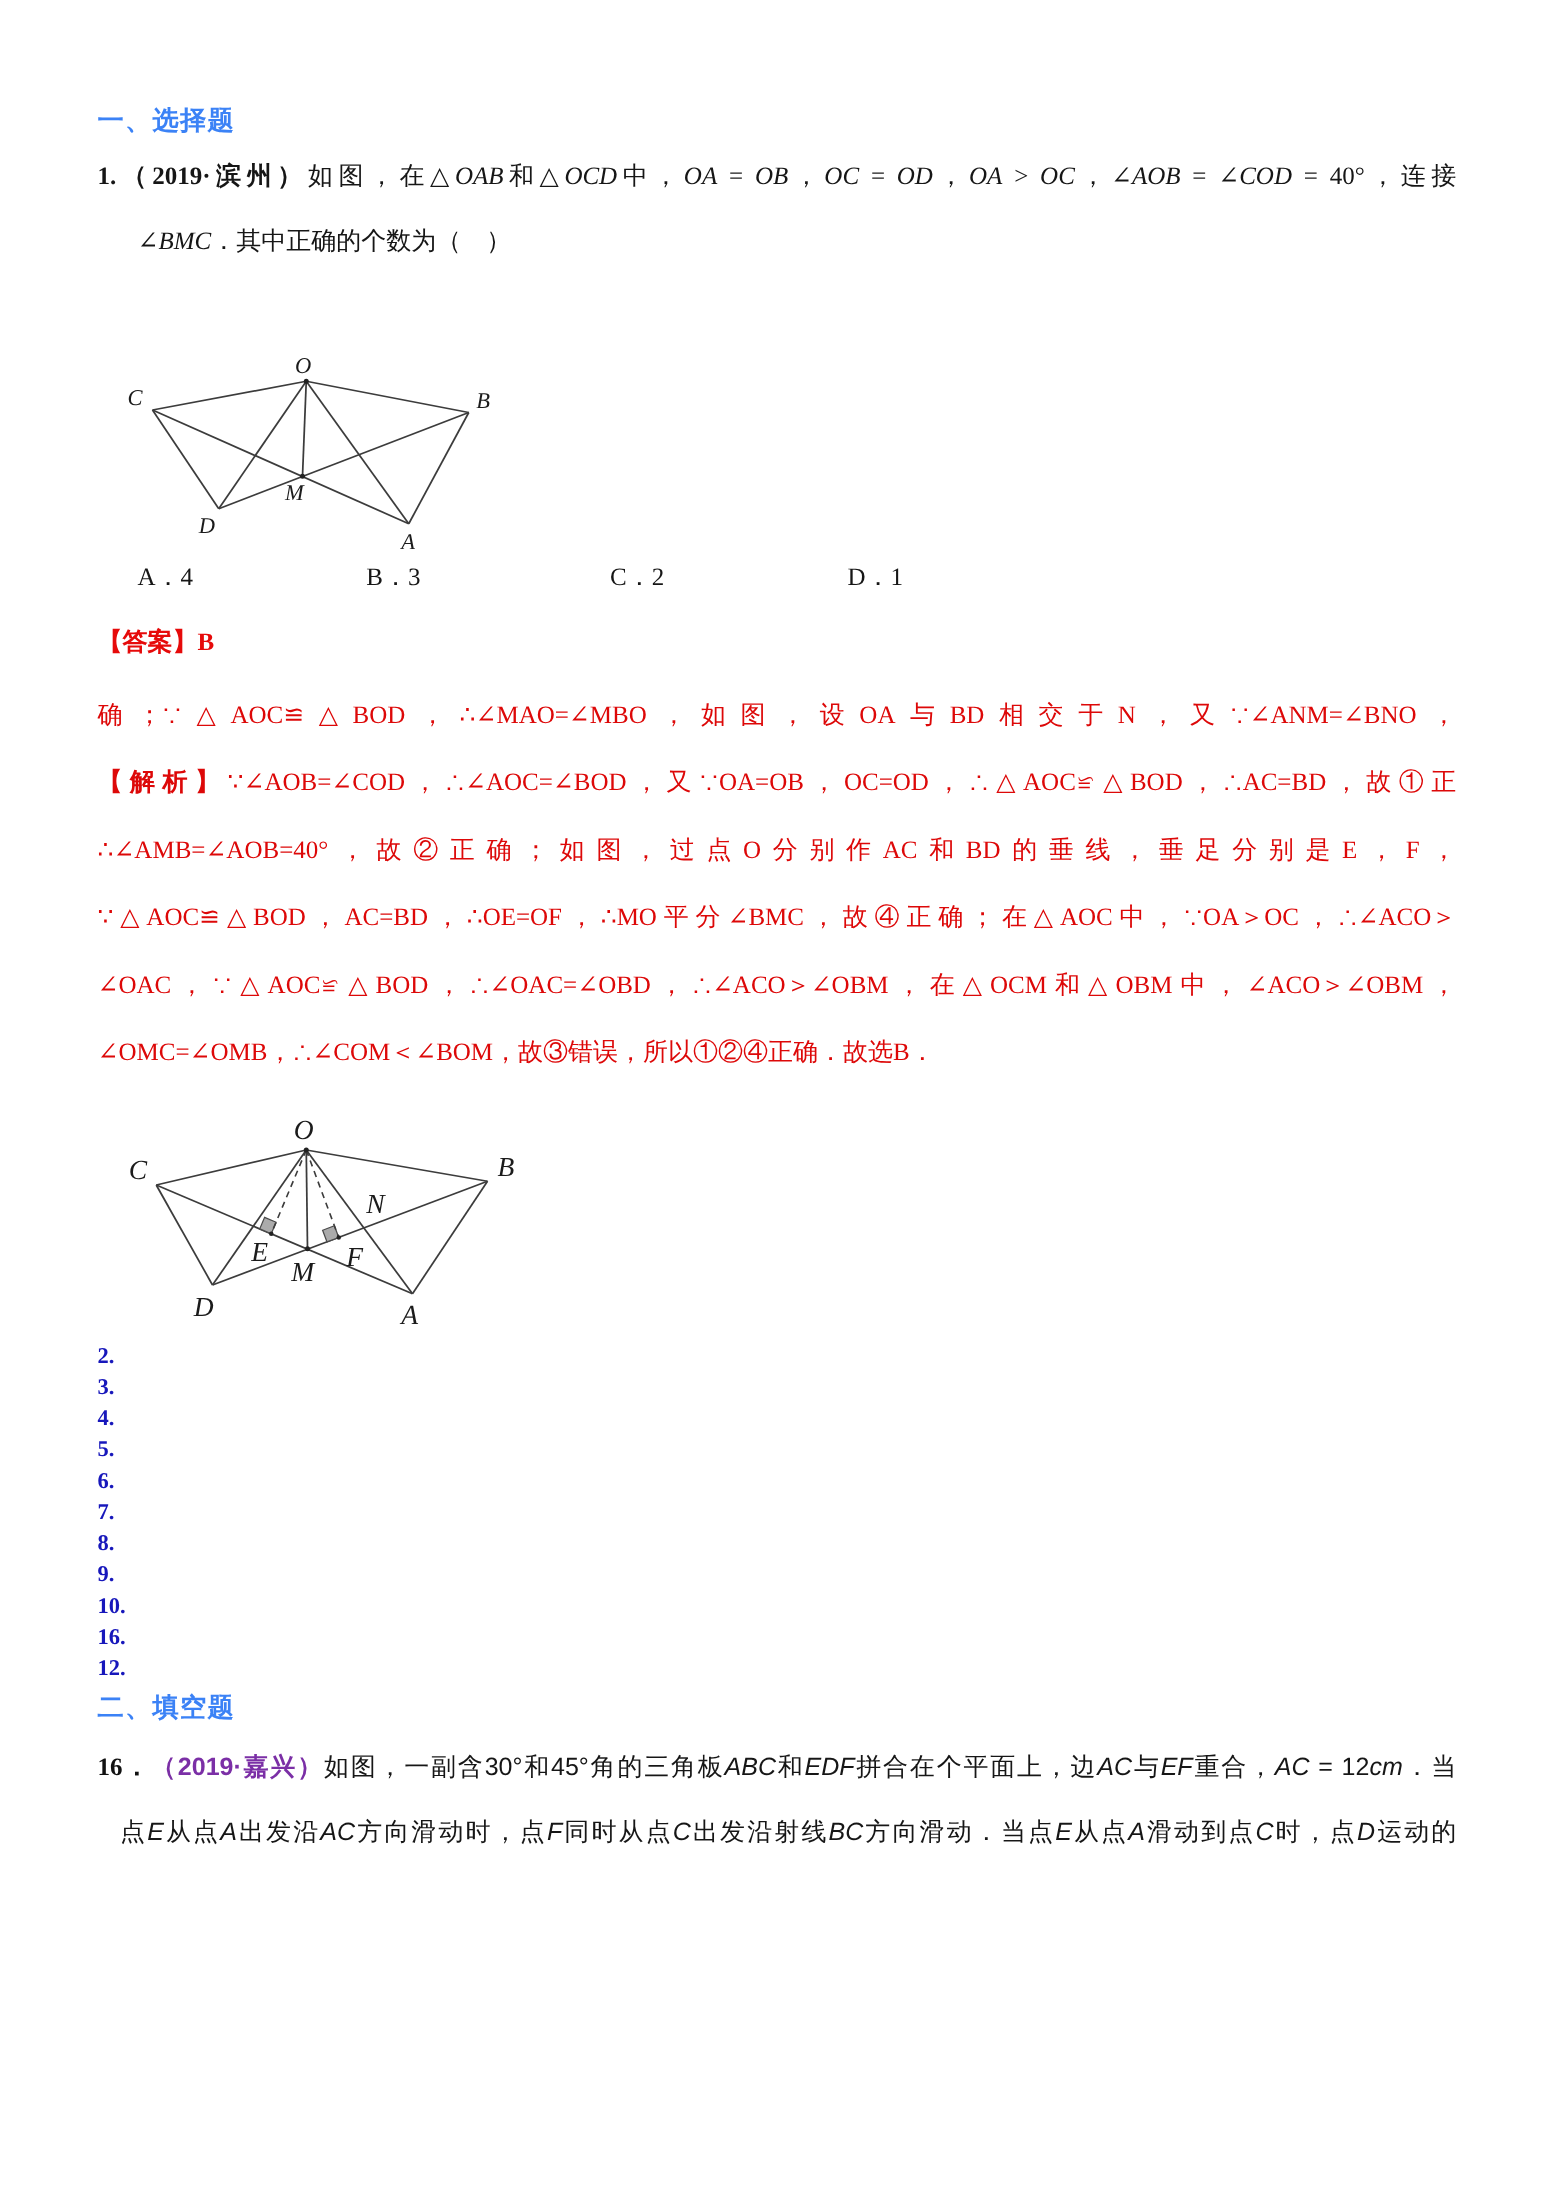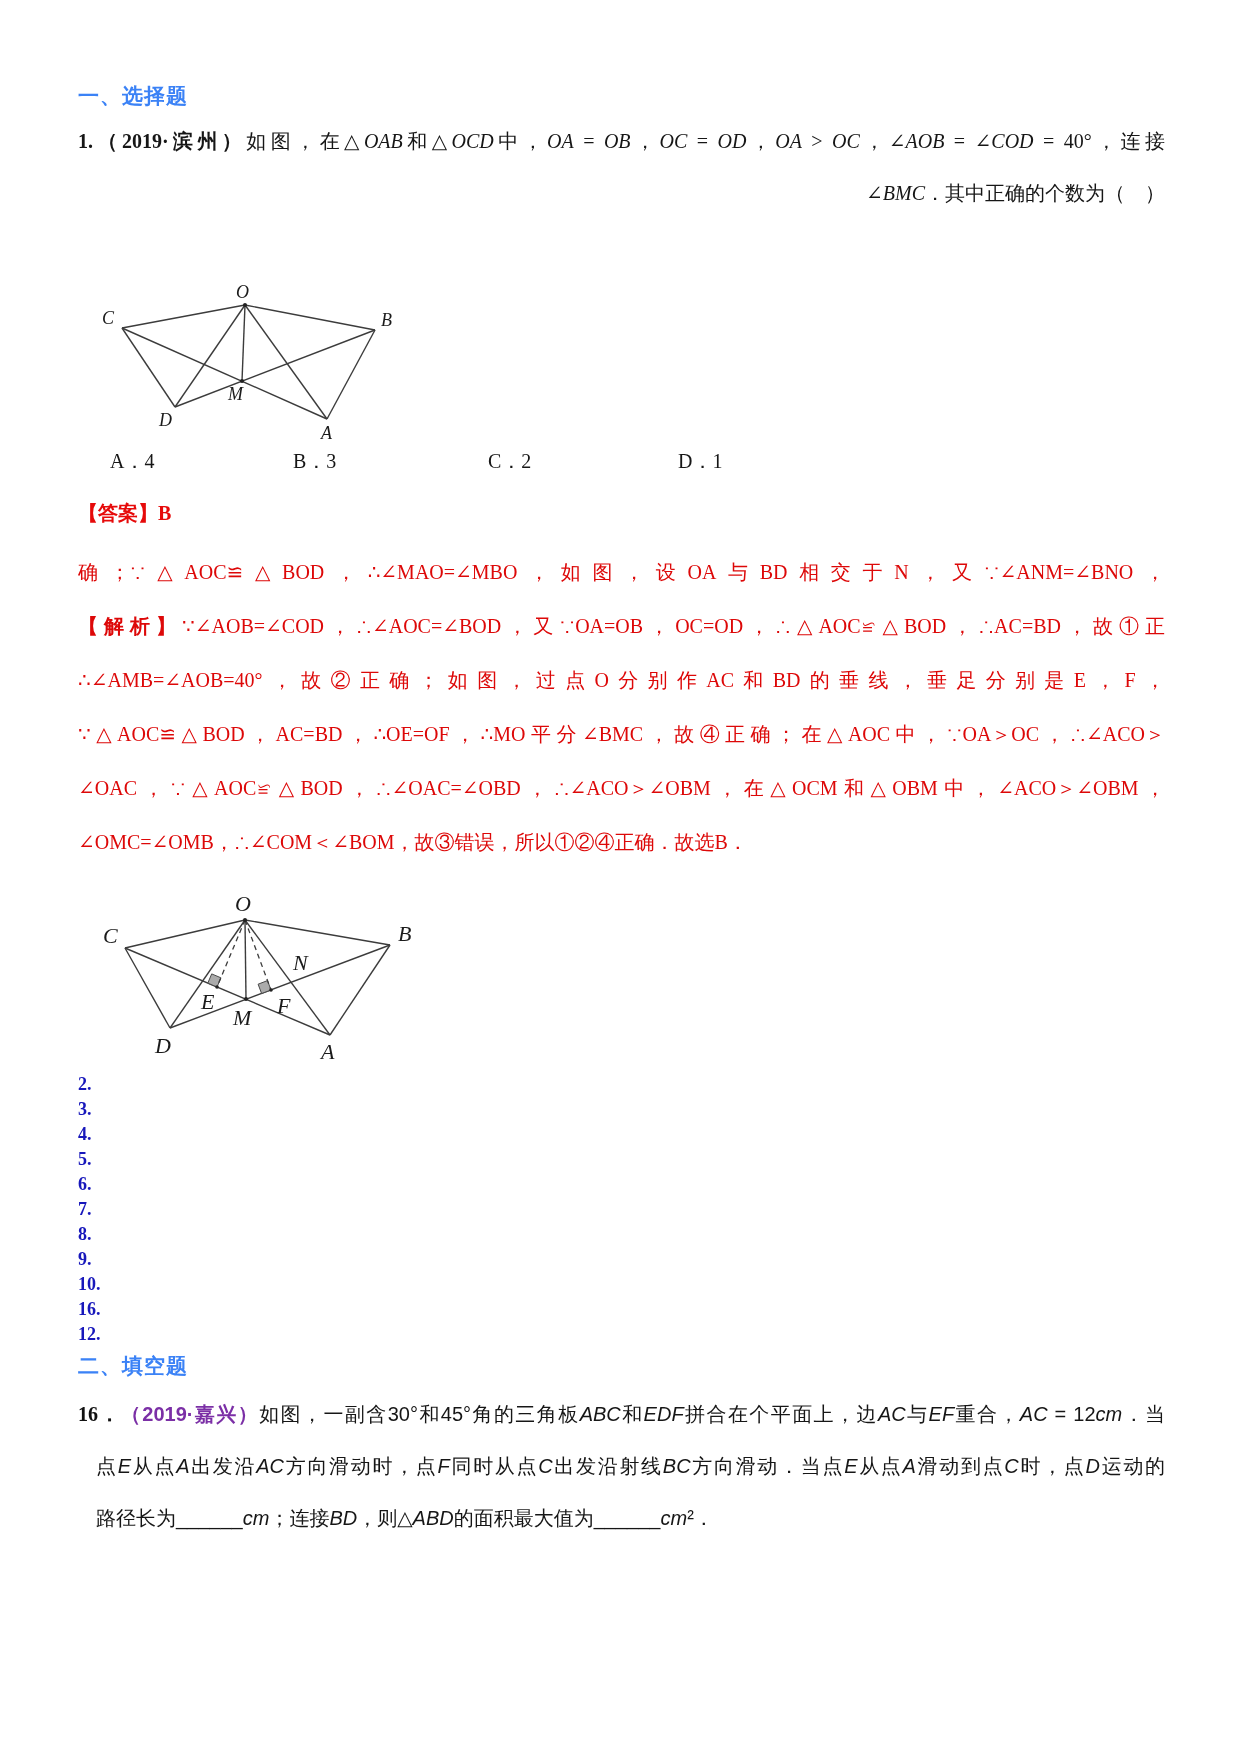--- a/index.html
+++ b/index.html
@@ -7,21 +7,21 @@
     width:1241px;height:1755px;background:#ffffff;position:relative;
     font-family:"Liberation Serif","DejaVu Serif",serif;color:#161616;
     overflow:hidden;
   }
   .abs{position:absolute;}
   .sec-header{
     font-family:"Liberation Sans","DejaVu Sans",sans-serif;
     font-weight:bold;font-size:21px;color:#3b82f6;letter-spacing:1px;
   }
   
-  .qline{font-size:20px;line-height:52px;text-align:right;}
+  .qline{font-size:20px;line-height:52px;}
   .just{text-align:justify;text-align-last:justify;}
   .qnum{font-weight:bold;}
   .qsrc{font-weight:bold;}
   .indent32{margin-left:32px;}
   
   .options{display:flex;font-size:20px;}
   .opt-a{width:183px;}
   .opt-b{width:195px;}
   .opt-c{width:190px;}
   
@@ -144,16 +144,13 @@
 
 <div class="abs sec-header" style="left:78px;top:1352px;">二、填空题</div>
 
 <div class="abs" style="left:78px;top:1388px;width:1087px;">
   <div class="q16line just" style="width:1087px;">
     <span class="q16num">16．</span><span class="q16src">（2019·嘉兴）</span><span class="mathify">如图，一副含30°和45°角的三角板<i>ABC</i>和<i>EDF</i>拼合在个平面上，边<i>AC</i>与<i>EF</i>重合，<i>AC</i> = 12<i>cm</i>．当</span>
   </div>
   <div class="q16line just indent18" style="width:1069px;">
     <span class="mathify">点<i>E</i>从点<i>A</i>出发沿<i>AC</i>方向滑动时，点<i>F</i>同时从点<i>C</i>出发沿射线<i>BC</i>方向滑动．当点<i>E</i>从点<i>A</i>滑动到点<i>C</i>时，点<i>D</i>运动的</span>
   </div>
-  <div class="q16line indent18">
-    <span class="mathify">路径长为______<i>cm</i>；连接<i>BD</i>，则△<i>ABD</i>的面积最大值为______<i>cm</i>²．</span>
-  </div>
 </div>
 
 </body></html>

